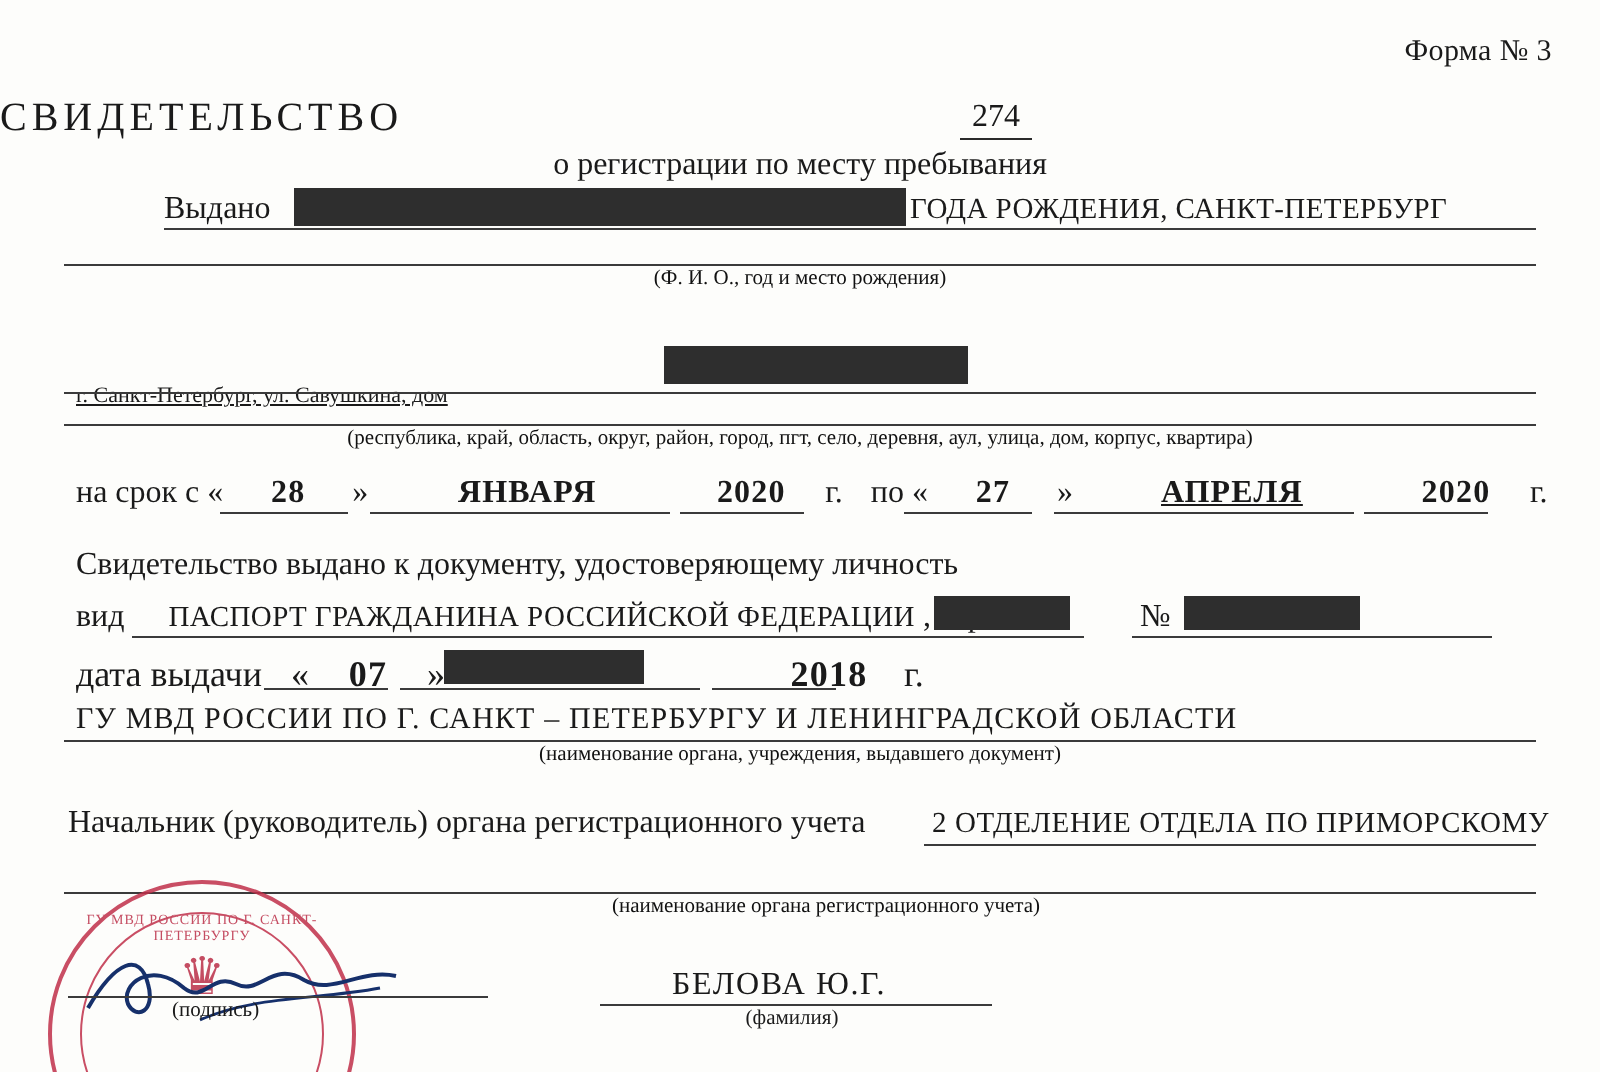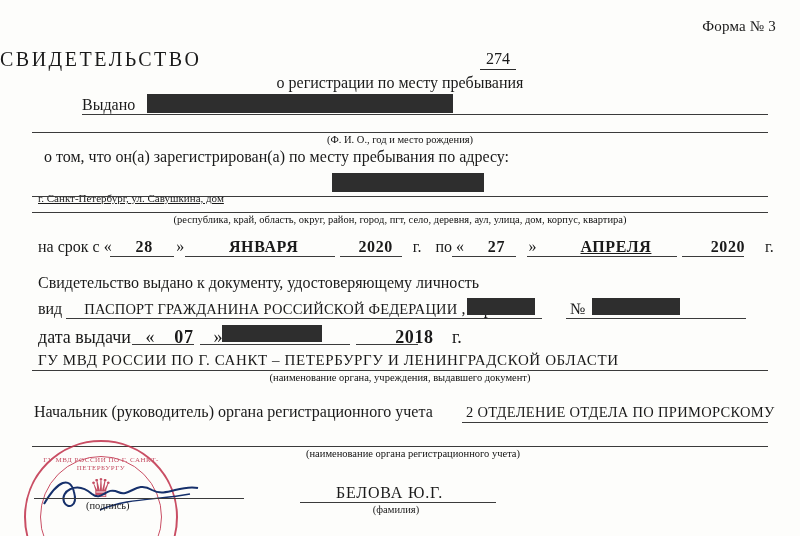--- a/index.html
+++ b/index.html
@@ -241,26 +241,26 @@
   <div class="form-no">Форма № 3</div>
 
   <div class="title">СВИДЕТЕЛЬСТВО</div>
   <div class="title-number">
     <span class="num-underline">274</span>
   </div>
   <div class="subtitle">о регистрации по месту пребывания</div>
 
   <div class="issued-label">Выдано</div>
   <div class="redact" style="left:147px; top:94px; width:306px; height:19px;"></div>
+  <div class="issued-tail">ГОДА РОЖДЕНИЯ, САНКТ-ПЕТЕРБУРГ</div>
   <div class="rule" style="left:82px; top:114px; width:686px;"></div>
 
   <div class="rule" style="left:32px; top:132px; width:736px;"></div>
   <div class="hint" style="top:134px;">(Ф. И. О., год и место рождения)</div>
 
-  <div class="about-line">о том, что он(а) зарегистрирован(а) по месту пребывания по адресу:</div>
   <div class="addr-line">г. Санкт-Петербург, ул. Савушкина, дом</div>
   <div class="redact" style="left:332px; top:173px; width:152px; height:19px;"></div>
   <div class="rule" style="left:32px; top:196px; width:736px;"></div>
   <div class="rule" style="left:32px; top:212px; width:736px;"></div>
   <div class="hint" style="top:214px;">(республика, край, область, округ, район, город, пгт, село, деревня, аул, улица, дом, корпус, квартира)</div>
 
   <div class="term-line">
     <span>на срок с</span>
     <span class="q">«</span>
     <span class="val" style="width:56px;">28</span>

